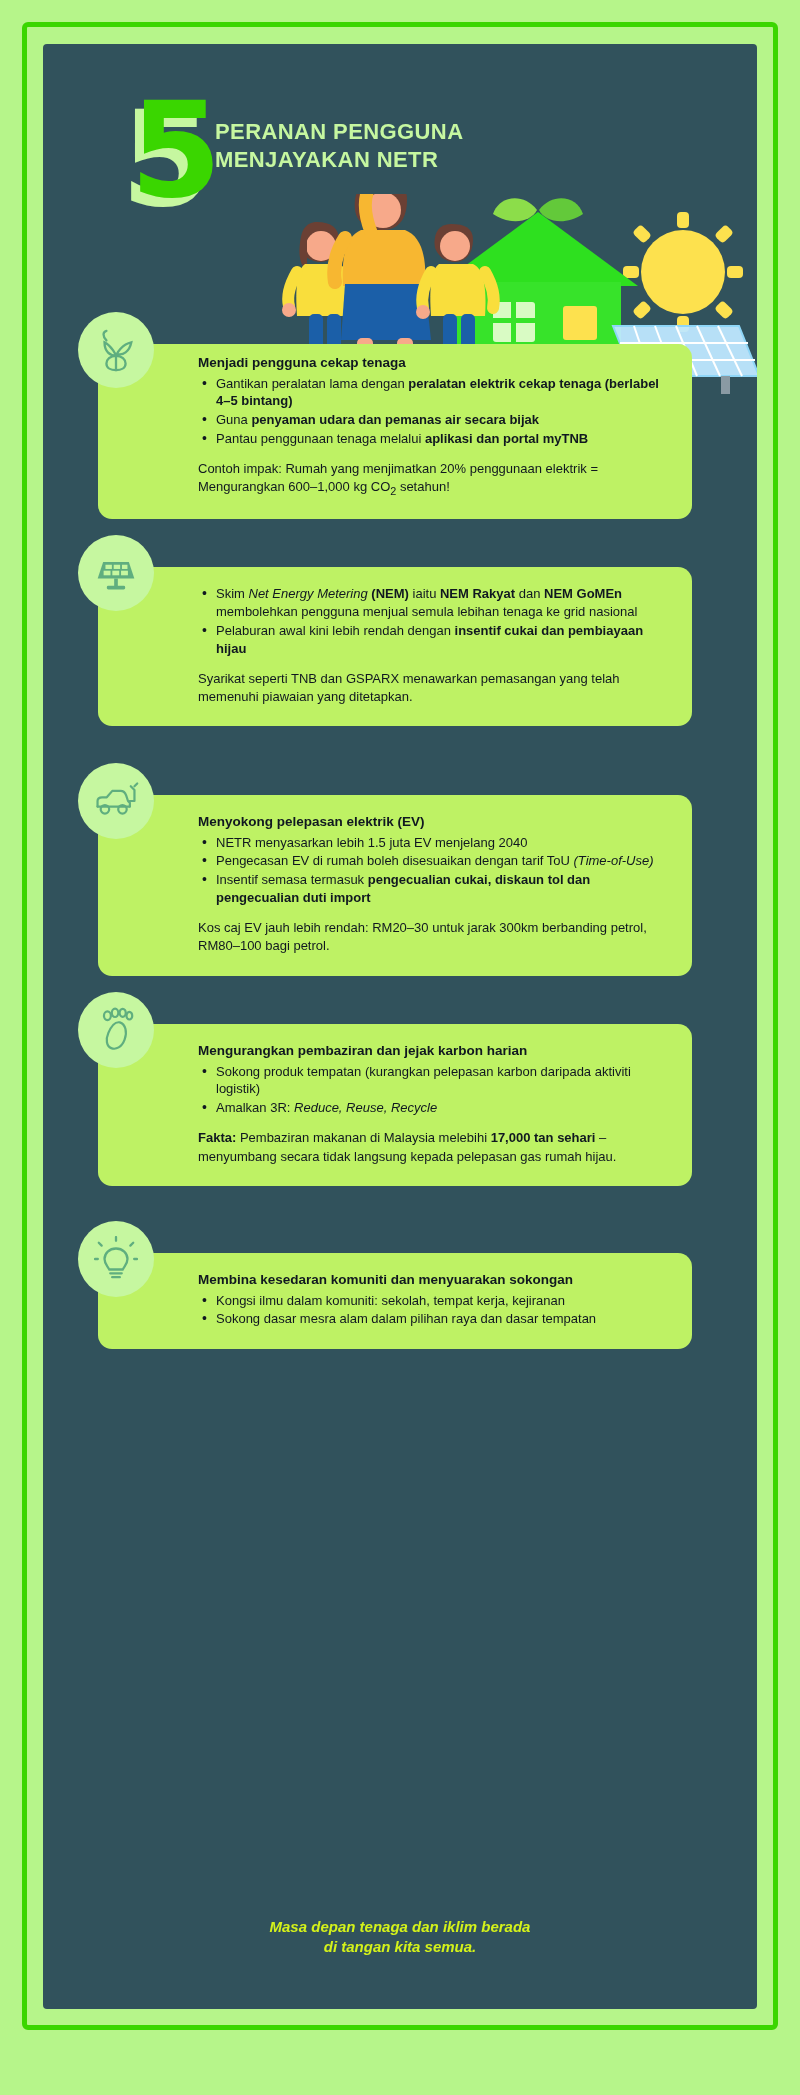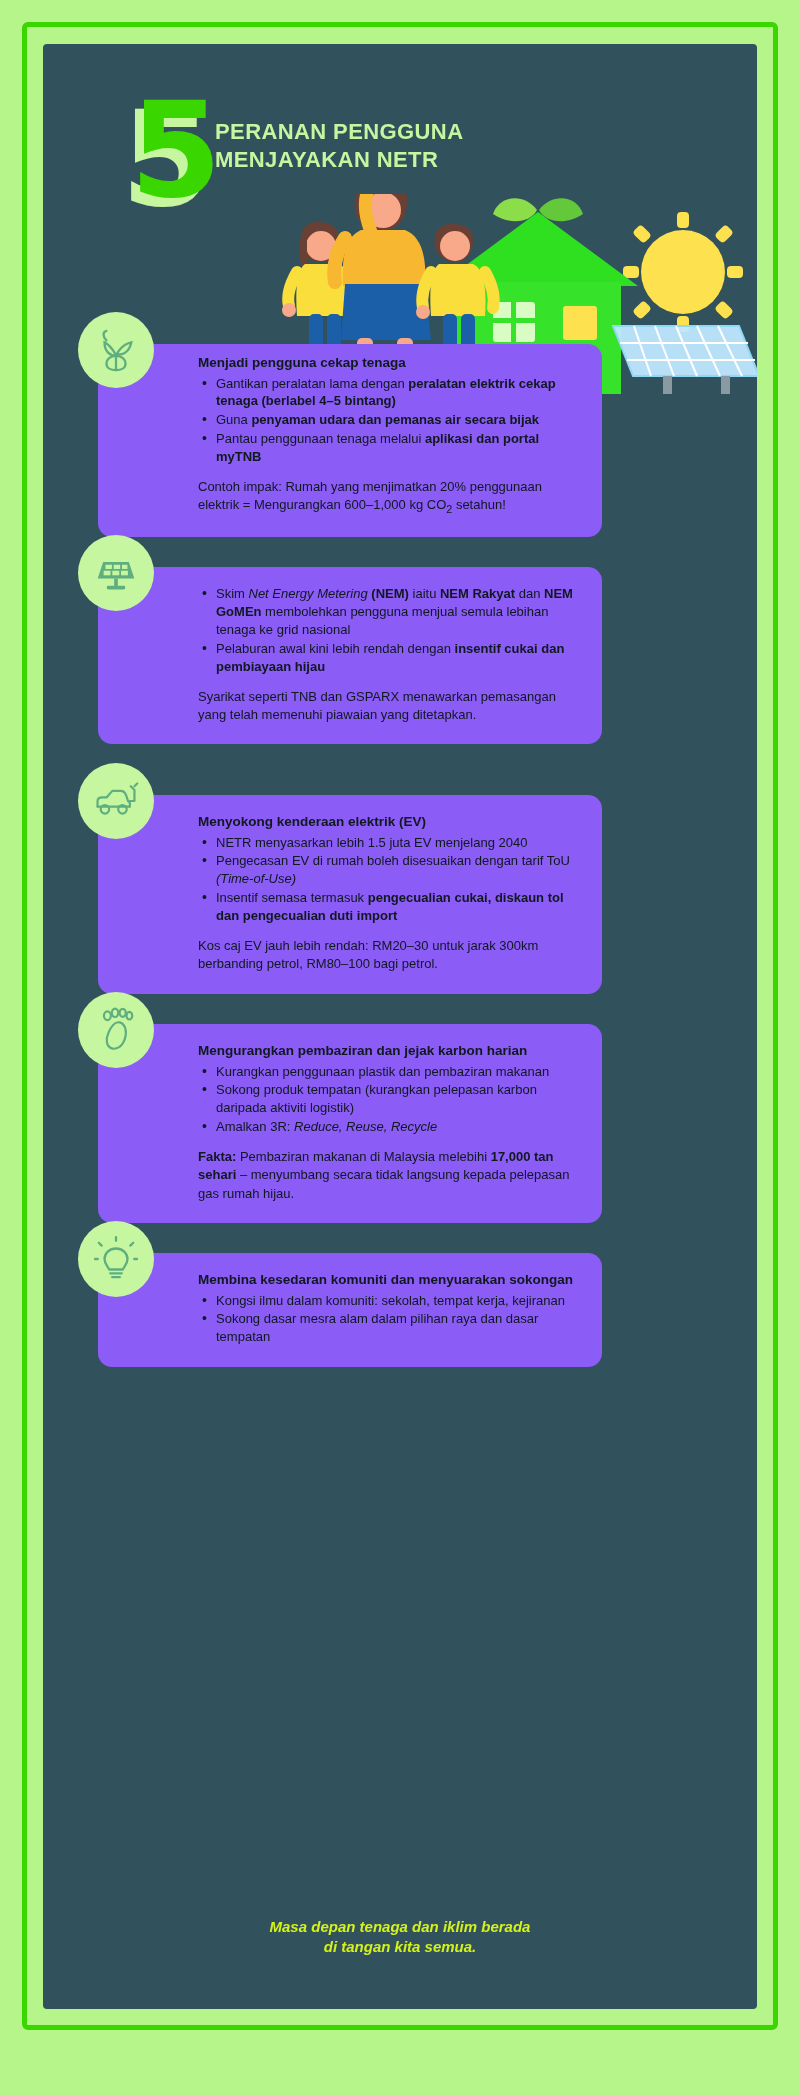--- a/index.html
+++ b/index.html
@@ -56,22 +56,22 @@
     line-height: 1.28;
     letter-spacing: 0.4px;
   }
   .header-title span { display: block; }
 
   
   .hero { position: absolute; left: 150px; top: 150px; width: 570px; height: 200px; }
   .card {
     position: absolute;
     left: 55px;
-    width: 504px;
-    background: #8b5cf6;
+    width: 594px;
+    background: #bef264;
     border-radius: 14px;
     padding: 18px 24px 20px 100px;
   }
   .card.c1 { padding-top: 10px; }
   .icon-bubble {
     position: absolute;
     left: 35px;
     width: 76px; height: 76px;
     border-radius: 50%;
     background: #c6f7a0;
@@ -274,42 +274,41 @@
       <svg width="48" height="44" viewBox="0 0 52 44" fill="none" stroke="#5fae7f" stroke-width="2.4" stroke-linecap="round" stroke-linejoin="round">
         <path d="M6 28 L6 22 C6 19 8 18 11 18 L16 18 L22 11 L31 11 C34 11 36 13 37 16 L39 22 L41 24 L41 28"></path>
         <path d="M6 28 H41"></path>
         <circle cx="14" cy="31" r="4.6"></circle>
         <circle cx="33" cy="31" r="4.6"></circle>
         <path d="M41 22 L46 22 L46 10 L42 6"></path>
         <path d="M46 6 L49 3"></path>
       </svg>
     </div>
     <div class="card" style="top: 751px;">
-      <div class="card-title">Menyokong kenderaan elektrik (EV)</div>
+      <div class="card-title">Menyokong pelepasan elektrik (EV)</div>
       <ul class="card-list">
           <li>NETR menyasarkan lebih 1.5 juta EV menjelang 2040</li>
           <li>Pengecasan EV di rumah boleh disesuaikan dengan tarif ToU <i>(Time-of-Use)</i></li>
           <li>Insentif semasa termasuk <b>pengecualian cukai, diskaun tol dan pengecualian duti import</b></li>
         </ul>
       <div class="card-note">Kos caj EV jauh lebih rendah: RM20–30 untuk jarak 300km berbanding petrol, RM80–100 bagi petrol.</div>
     </div>
 
     <div class="icon-bubble" style="top: 948px;">
       <svg width="42" height="46" viewBox="0 0 44 48" fill="none" stroke="#5fae7f" stroke-width="2.3">
         <path d="M26 16 C32 18 34 26 31 34 C28 42 22 45 17 43 C12 41 11 34 14 27 C17 20 21 15 26 16Z"></path>
         <ellipse cx="13" cy="9" rx="3.6" ry="4.6"></ellipse>
         <ellipse cx="21" cy="6" rx="3.4" ry="4.4"></ellipse>
         <ellipse cx="29" cy="6" rx="3.2" ry="4.2"></ellipse>
         <ellipse cx="36" cy="9" rx="3" ry="4"></ellipse>
       </svg>
     </div>
     <div class="card" style="top: 980px;">
       <div class="card-title">Mengurangkan pembaziran dan jejak karbon harian</div>
       <ul class="card-list">
-          <li>Kurangkan penggunaan plastik dan pembaziran makanan</li>
           <li>Sokong produk tempatan (kurangkan pelepasan karbon daripada aktiviti logistik)</li>
           <li>Amalkan 3R: <i>Reduce, Reuse, Recycle</i></li>
         </ul>
       <div class="card-note"><b>Fakta:</b> Pembaziran makanan di Malaysia melebihi <b>17,000 tan sehari</b> – menyumbang secara tidak langsung kepada pelepasan gas rumah hijau.</div>
     </div>
 
     <div class="icon-bubble" style="top: 1177px;">
       <svg width="44" height="46" viewBox="0 0 46 48" fill="none" stroke="#5fae7f" stroke-width="2.4" stroke-linecap="round">
         <path d="M23 13 C16 13 11 18 11 24 C11 29 14 31 16 35 L30 35 C32 31 35 29 35 24 C35 18 30 13 23 13Z"></path>
         <path d="M17 39 H29"></path>

